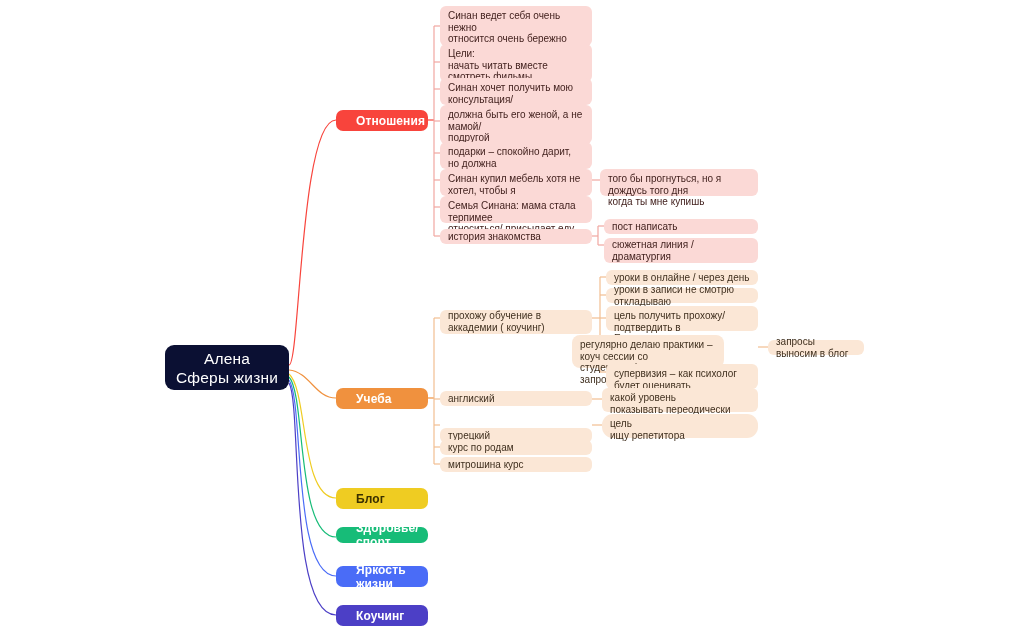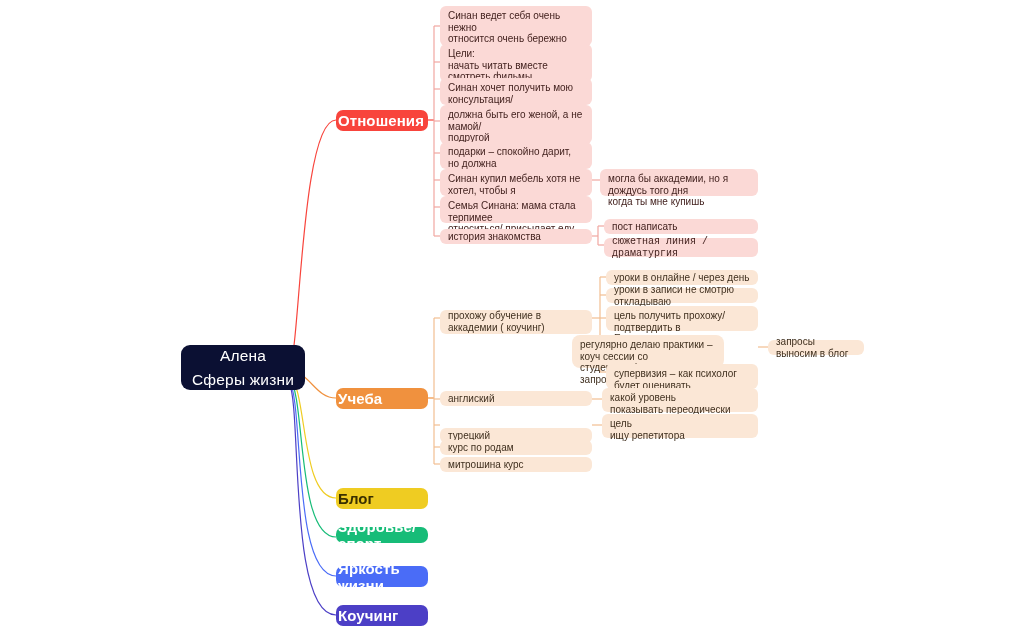--- a/index.html
+++ b/index.html
@@ -23,32 +23,31 @@
   }
 
   
   .root{
     background:#0B1033;
     color:#FFFFFF;
     border-radius:9px;
     justify-content:center;
     text-align:center;
     font-size:15.5px;
-    line-height:24px;
+    line-height:19px;
     font-weight:400;
     letter-spacing:.2px;
-    margin-left:16px;
   }
 
   
   .cat{
     color:#FFFFFF;
-    font-size:15px;
+    font-size:12px;
     font-weight:700;
-    padding:0 2px;
+    padding:0 20px;
     border-radius:7px;
     letter-spacing:.1px;
     align-items:center;
   }
   .cat-rel   {background:#F8443C;}
   .cat-study {background:#F0913E;}
   .cat-blog  {background:#EFCC22;color:#3A3000;}
   .cat-health{background:#17BC78;}
   .cat-bright{background:#4A6CF7;}
   .cat-coach {background:#4C3FC6;}
@@ -165,34 +164,34 @@
   </div>
   <div class="node leaf pink top" style="left:440px;top:142px;width:152px;height:27px;">
     <span>подарки – спокойно дарит, но должна
 сказать что хочу или обьяснить</span>
   </div>
   <div class="node leaf pink top" style="left:440px;top:169px;width:152px;height:27px;">
     <span>Синан купил мебель хотя не хотел, чтобы я
 была рада.</span>
   </div>
   <div class="node leaf pink top" style="left:600px;top:169px;width:158px;height:27px;">
-    <span>могла бы аккадемии, но я дождусь того дня
+    <span>того бы прогнуться, но я дождусь того дня
 когда ты мне купишь</span>
   </div>
   <div class="node leaf pink top" style="left:440px;top:196px;width:152px;height:27px;">
     <span>Семья Синана: мама стала терпимее
 относиться/ присылает еду</span>
   </div>
   <div class="node leaf pink" style="left:440px;top:229px;width:152px;height:15px;">
     <span>история знакомства</span>
   </div>
   <div class="node leaf pink" style="left:604px;top:219px;width:154px;height:15px;">
     <span>пост написать</span>
   </div>
-  <div class="node leaf pink" style="left:604px;top:238px;width:154px;height:19px;font-family:Liberation Mono, monospace;">
+  <div class="node leaf pink" style="left:604px;top:238px;width:154px;height:25px;">
     <span>сюжетная линия / драматургия</span>
   </div>
 
   <div class="node leaf peach" style="left:440px;top:310px;width:152px;height:24px;">
     <span>прохожу обучение в аккадемии ( коучинг)</span>
   </div>
   <div class="node leaf peach" style="left:606px;top:270px;width:152px;height:15px;">
     <span>уроки в онлайне / через день</span>
   </div>
   <div class="node leaf peach" style="left:606px;top:288px;width:152px;height:15px;">
@@ -218,21 +217,21 @@
     <span>англиский</span>
   </div>
   <div class="node leaf peach top" style="left:602px;top:388px;width:156px;height:24px;">
     <span>какой уровень
 показывать переодически уроки</span>
   </div>
 
   <div class="node leaf peach" style="left:440px;top:418px;width:152px;height:15px;margin-top:10px;">
     <span>турецкий</span>
   </div>
-  <div class="node leaf peach top" style="left:602px;top:414px;width:156px;height:24px;">
+  <div class="node leaf peach top" style="left:602px;top:414px;width:156px;height:24px;border-radius:11px;">
     <span>цель
 ищу репетитора</span>
   </div>
 
   <div class="node leaf peach" style="left:440px;top:440px;width:152px;height:15px;">
     <span>курс по родам</span>
   </div>
   <div class="node leaf peach" style="left:440px;top:457px;width:152px;height:15px;">
     <span>митрошина курс</span>
   </div>

